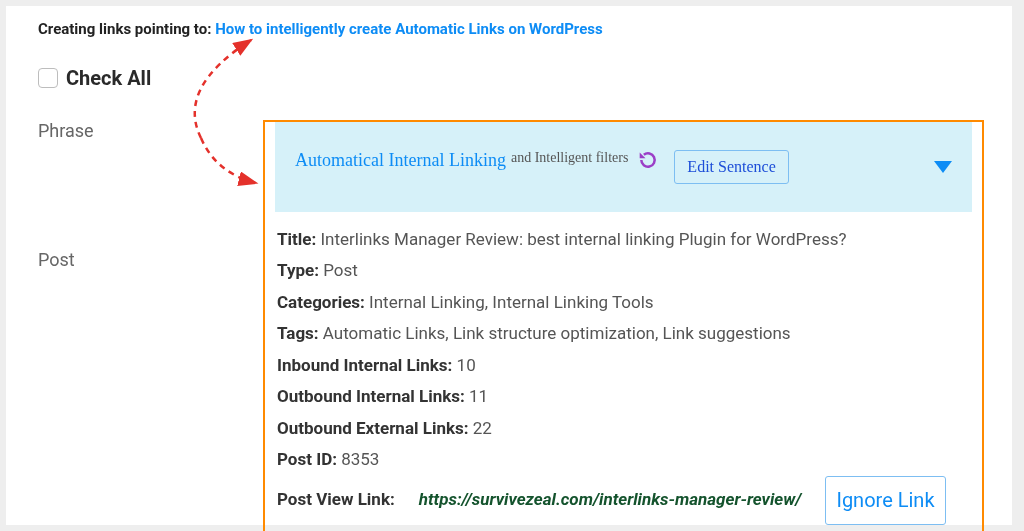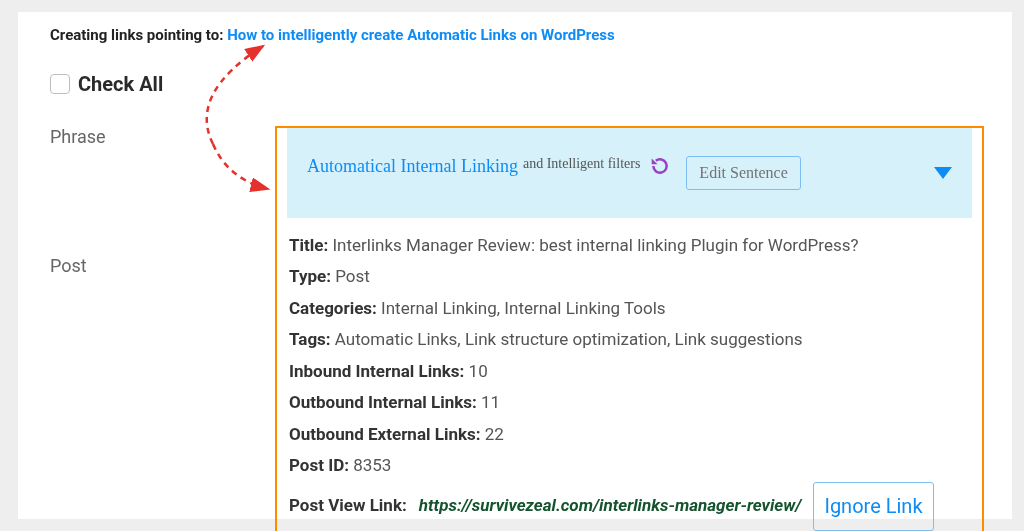--- a/index.html
+++ b/index.html
@@ -7,23 +7,22 @@
     margin: 0;
     padding: 0;
     font-family: -apple-system, BlinkMacSystemFont, "Segoe UI", Roboto, Helvetica, Arial, sans-serif;
     background: #eeeeee;
     color: #4a4a4a;
   }
   .outer {
     width: 1018px;
     height: 531px;
     background: #eeeeee;
-    padding: 12px;
+    padding: 6px;
     position: relative;
-    margin-left: 6px;
   }
   .panel {
     background: #ffffff;
     width: 100%;
     height: 100%;
     padding: 14px 28px 10px 32px;
     position: relative;
   }
   .header-line {
     font-size: 15px;
@@ -90,21 +89,21 @@
   .undo-icon {
     margin-left: 10px;
     width: 20px;
     height: 20px;
   }
   .edit-btn {
     margin-left: 16px;
     padding: 7px 12px;
     border: 1px solid #7dbef2;
     border-radius: 3px;
-    color: #737373;
+    color: #1d4ed8;
     font-size: 16px;
     background: transparent;
   }
   .dropdown-caret {
     position: absolute;
     right: 20px;
     top: 50%;
     transform: translateY(-50%);
     width: 0; height: 0;
     border-left: 9px solid transparent;
@@ -117,21 +116,21 @@
     color: #555;
     padding-left: 2px;
   }
   .post-info .k {
     font-weight: 700;
     color: #333;
   }
   .view-link-row {
     display: flex;
     align-items: center;
-    gap: 12px;
+    gap: 24px;
   }
   .view-url {
     color: #14532d;
     font-style: italic;
     font-weight: 700;
     font-size: 17px;
   }
   .ignore-btn {
     padding: 5px 10px;
     border: 1px solid #7dbef2;

